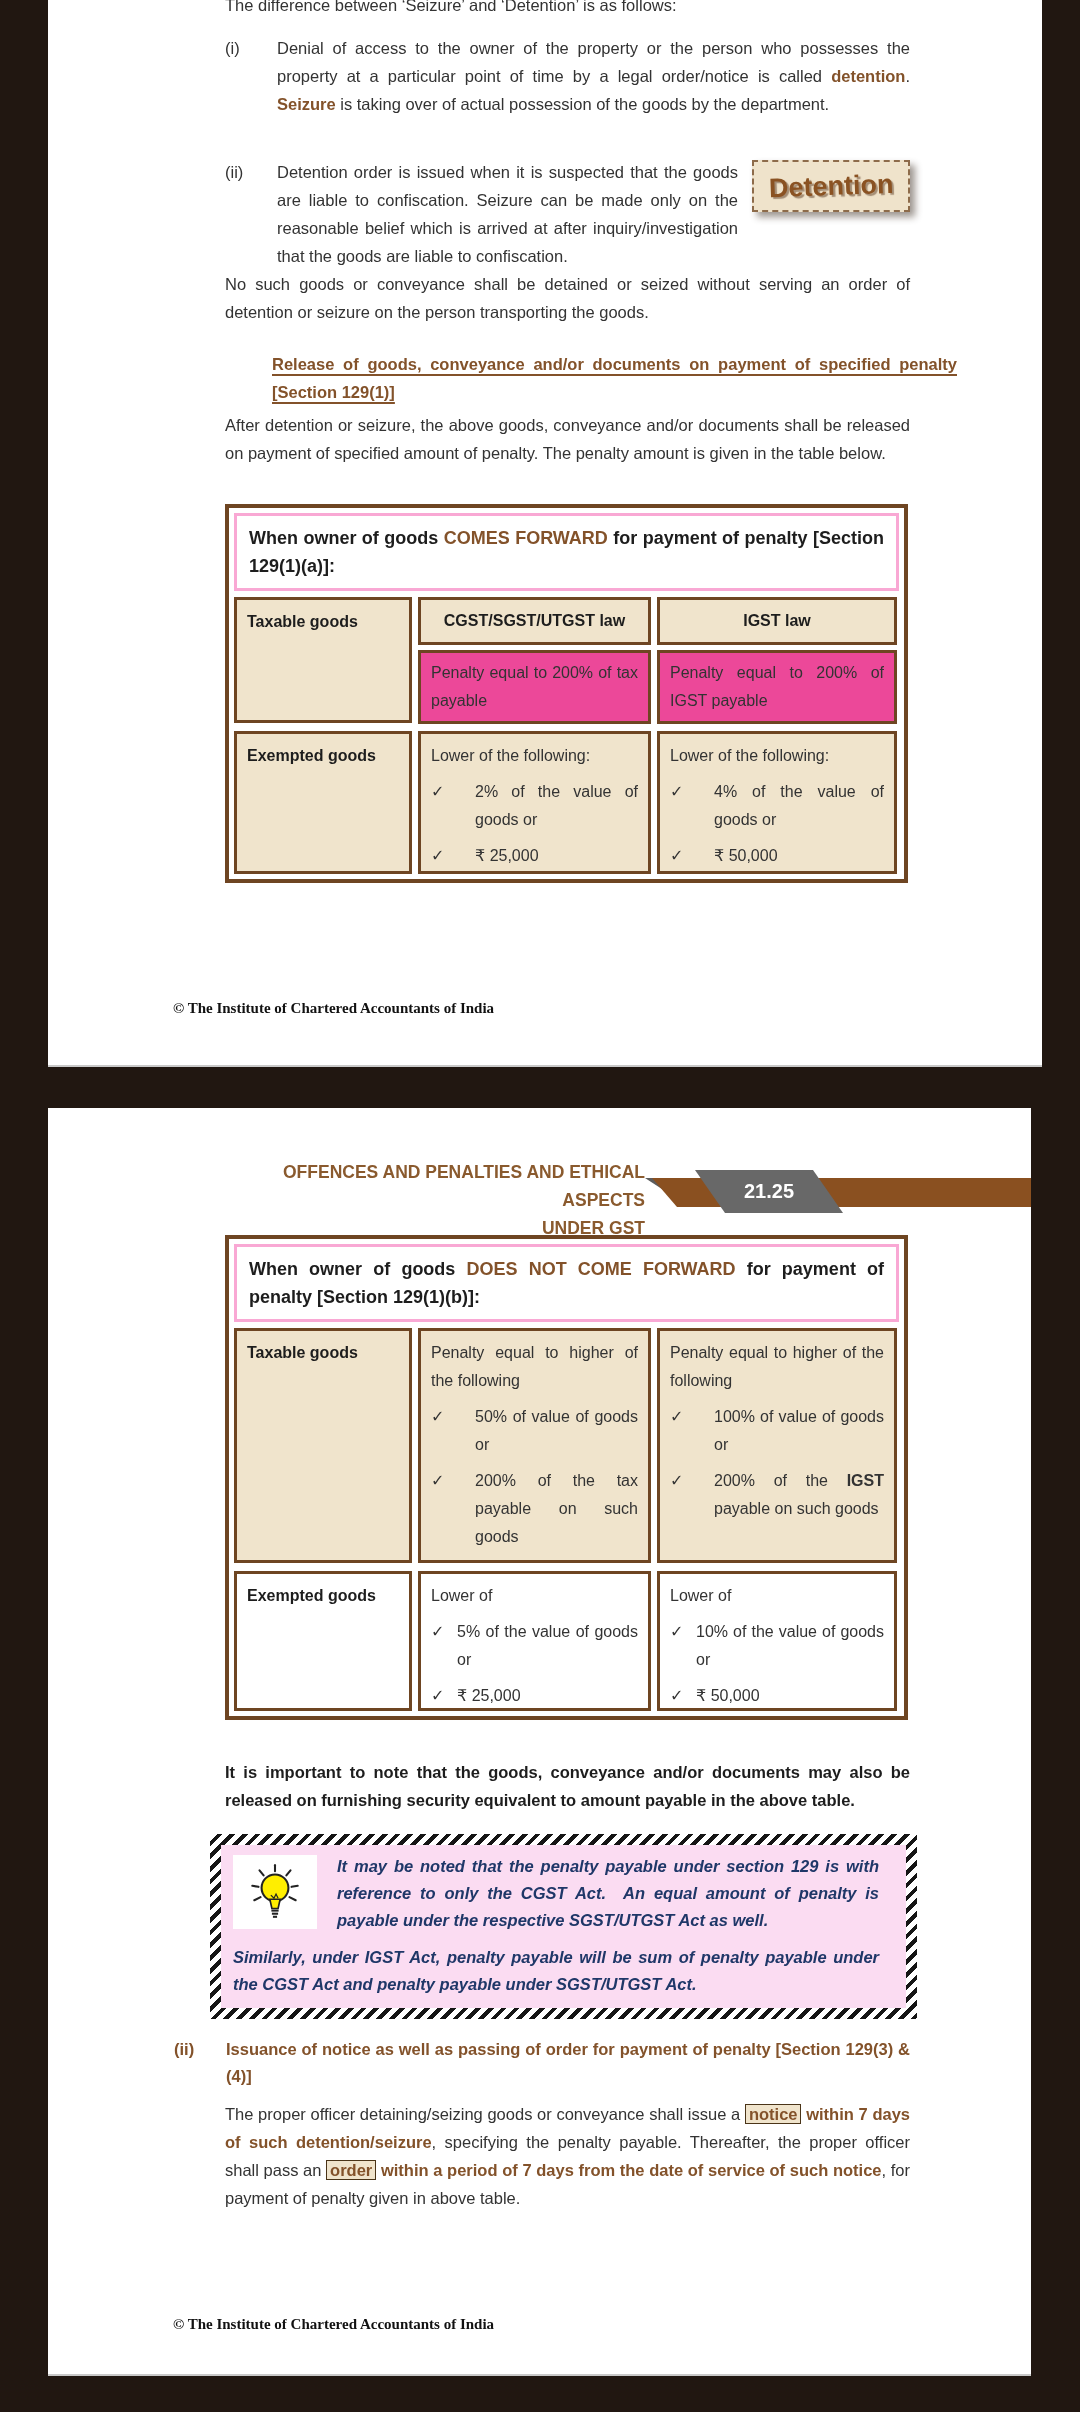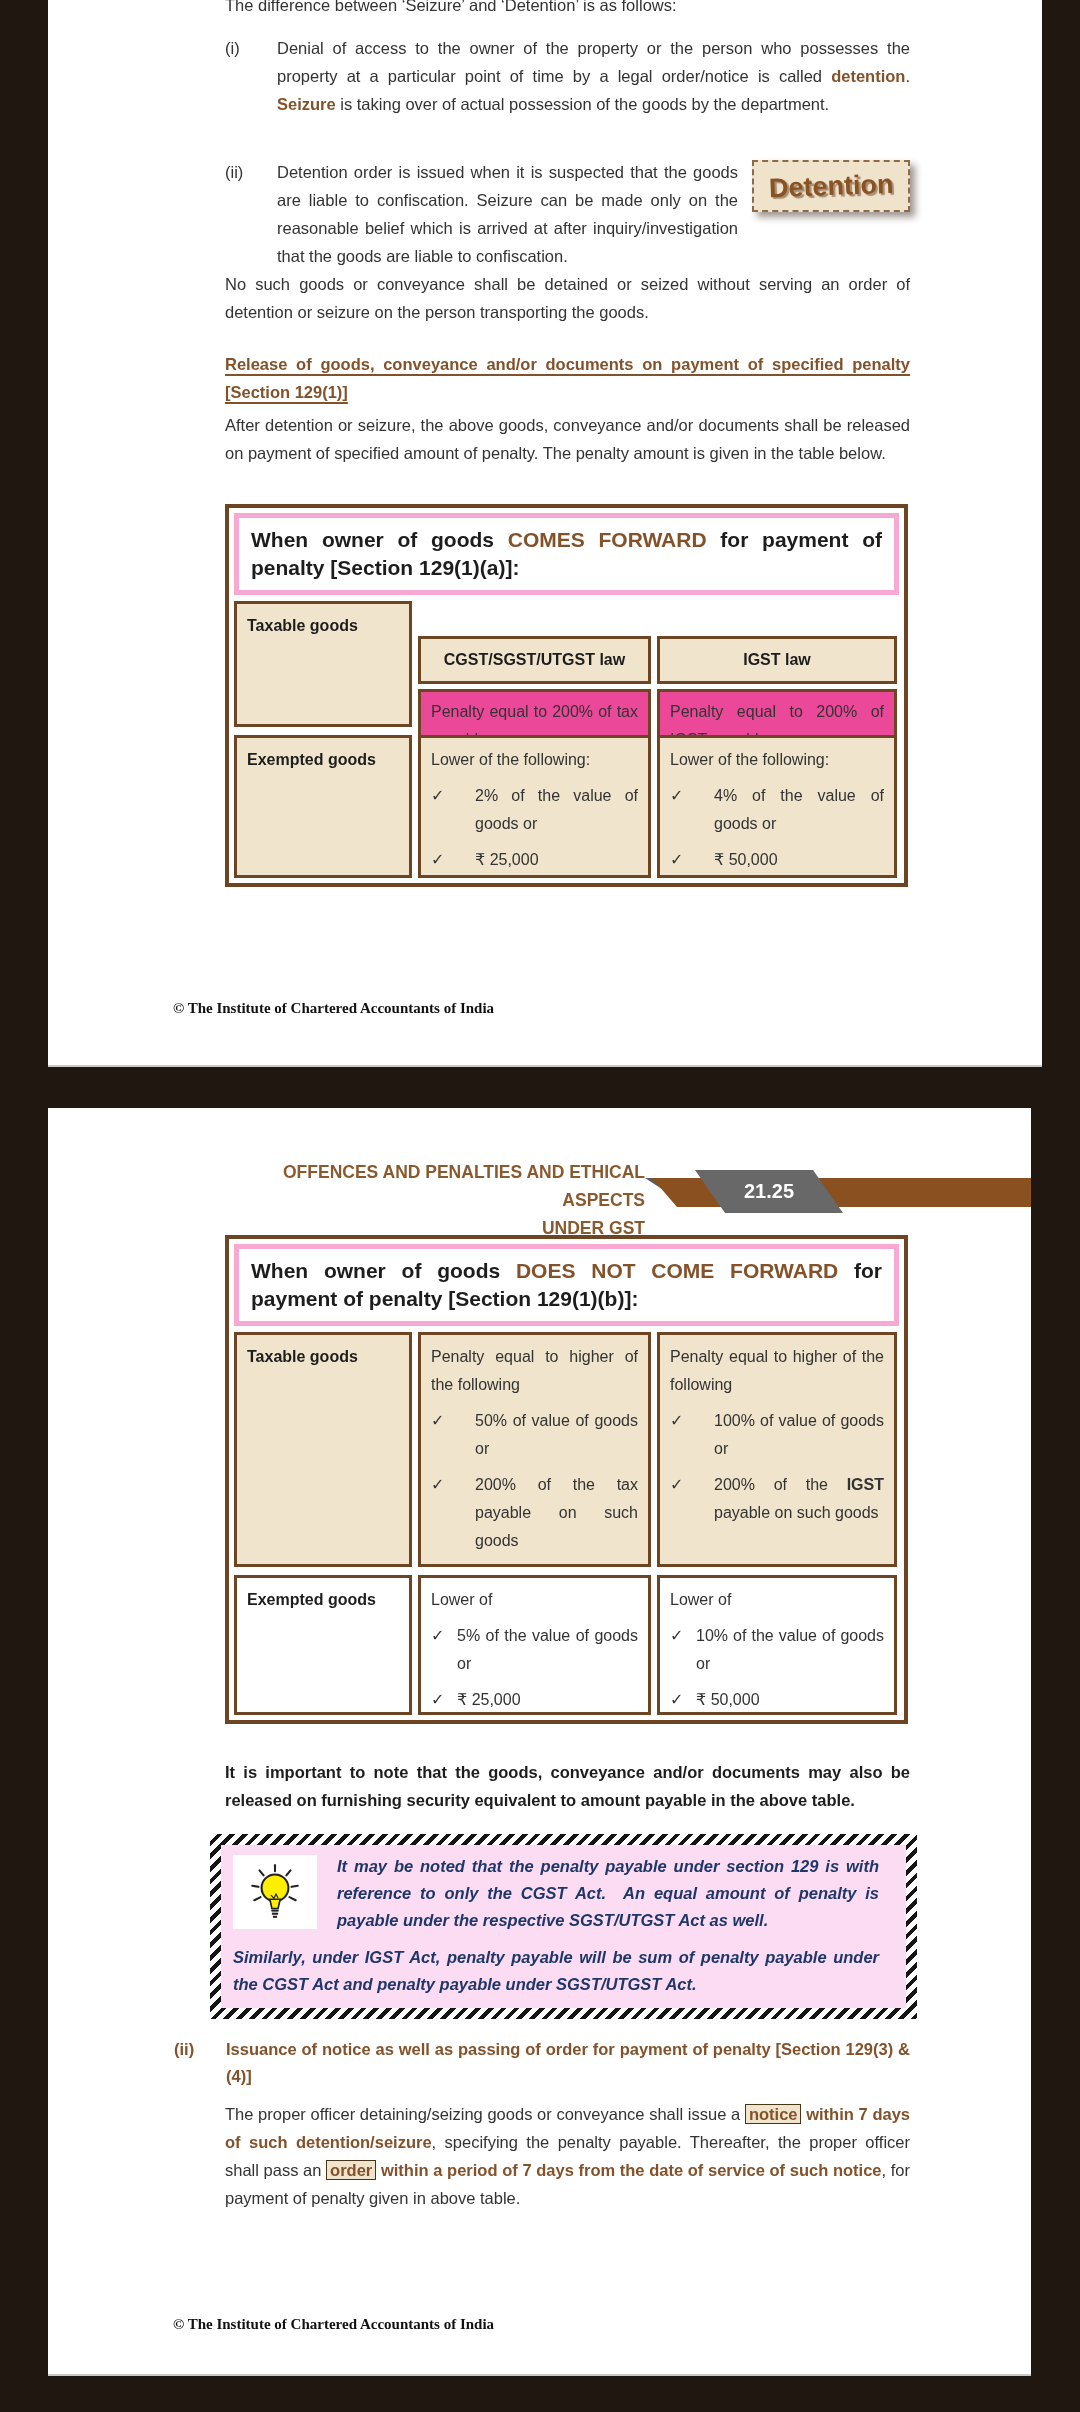--- a/index.html
+++ b/index.html
@@ -20,21 +20,21 @@
   .just{text-align:justify;}
   .b{font-weight:700;}
   .brown-b{color:#83522a;font-weight:700;}
 
   .li{display:flex;}
   .li .marker{width:52px;flex:none;}
   .li .content{flex:1;text-align:justify;}
 
   .heading-release{
     color:#83522a;font-weight:700;text-decoration:underline;
-    text-decoration-thickness:2px;text-underline-offset:4px;
+    text-decoration-thickness:2px;text-underline-offset:4px;margin-left:47px;
   }
 
   
   .stamp{
     float:right;width:158px;height:52px;margin:2px 0 8px 14px;
     background:#efe3cb;border:2px dashed #8d6b4a;box-sizing:border-box;
     display:flex;align-items:center;justify-content:center;
     box-shadow:5px 5px 7px rgba(40,25,10,.45);
   }
   .stamp span{
@@ -42,34 +42,34 @@
     transform:rotate(-2deg);letter-spacing:0;
     text-shadow:2px 2px 1px rgba(70,35,10,.45);
   }
 
   
   .tbl{
     position:absolute;left:177px;width:683px;box-sizing:border-box;
     border:4px solid #6e4522;background:#fff;padding:5px;
   }
   .tbl-title{
-    border:5px solid #f9a8d4;padding:8px 12px;font-weight:700;
-    line-height:28px;font-size:21px;text-align:justify;color:#1d1d1d;
+    border:3px solid #f9a8d4;padding:8px 12px;font-weight:700;
+    line-height:28px;font-size:18px;text-align:justify;color:#1d1d1d;
   }
   .grid{display:grid;column-gap:6px;row-gap:8px;margin-top:6px;}
   #t1 .grid{grid-template-columns:178px 233px 240px;grid-template-rows:126px 143px;}
   #t2 .grid{grid-template-columns:178px 233px 240px;grid-template-rows:235px 140px;}
   .cell{
     border:3px solid #6e4522;padding:8px 10px;font-size:16px;
     line-height:28px;box-sizing:border-box;
   }
   .beige{background:#f0e4cc;}
   .white{background:#ffffff;}
   .label-cell{font-weight:700;color:#1d1d1d;}
-  .stack{display:flex;flex-direction:column;gap:5px;margin-top:35px;}
+  .stack{display:flex;flex-direction:column;gap:5px;}
   .stack .hd{
     border:3px solid #6e4522;background:#f0e4cc;height:48px;flex:none;
     display:flex;align-items:center;justify-content:center;
     font-weight:700;font-size:16px;box-sizing:border-box;color:#1d1d1d;
   }
   .stack .bd{
     border:3px solid #6e4522;background:#ec4899;flex:1;
     padding:6px 10px;text-align:justify;font-size:16px;line-height:28px;
     box-sizing:border-box;
   }

